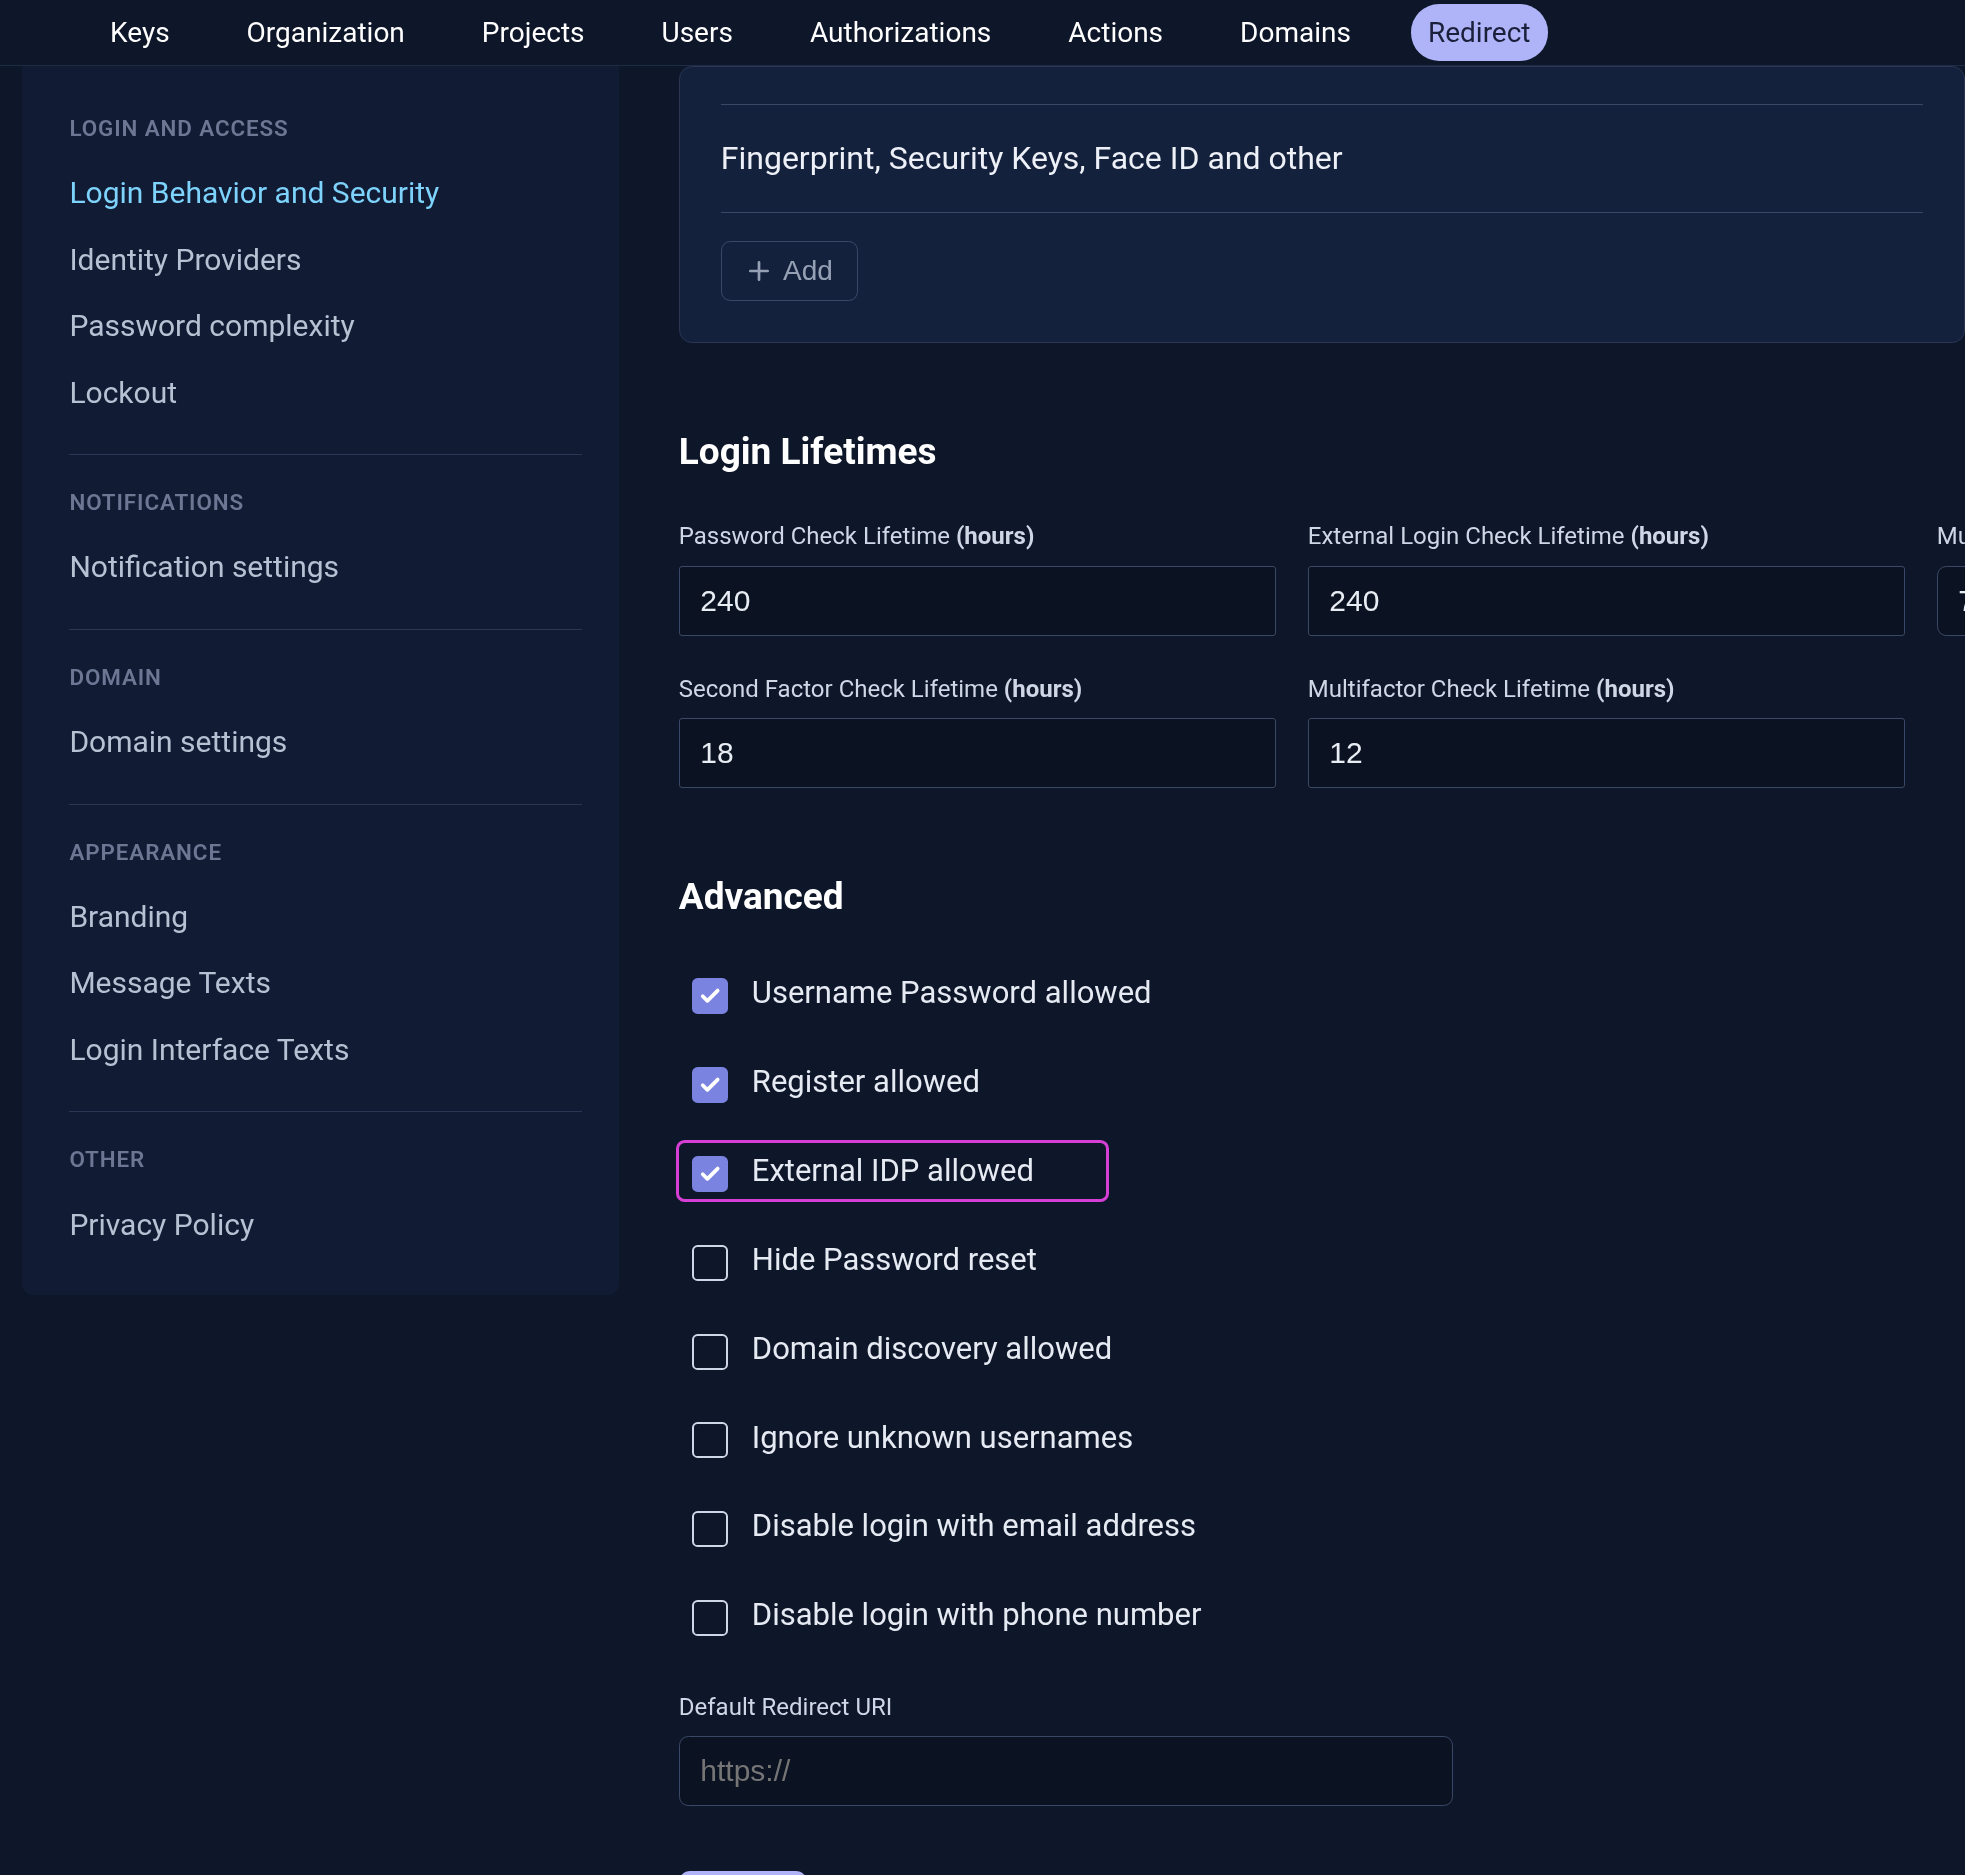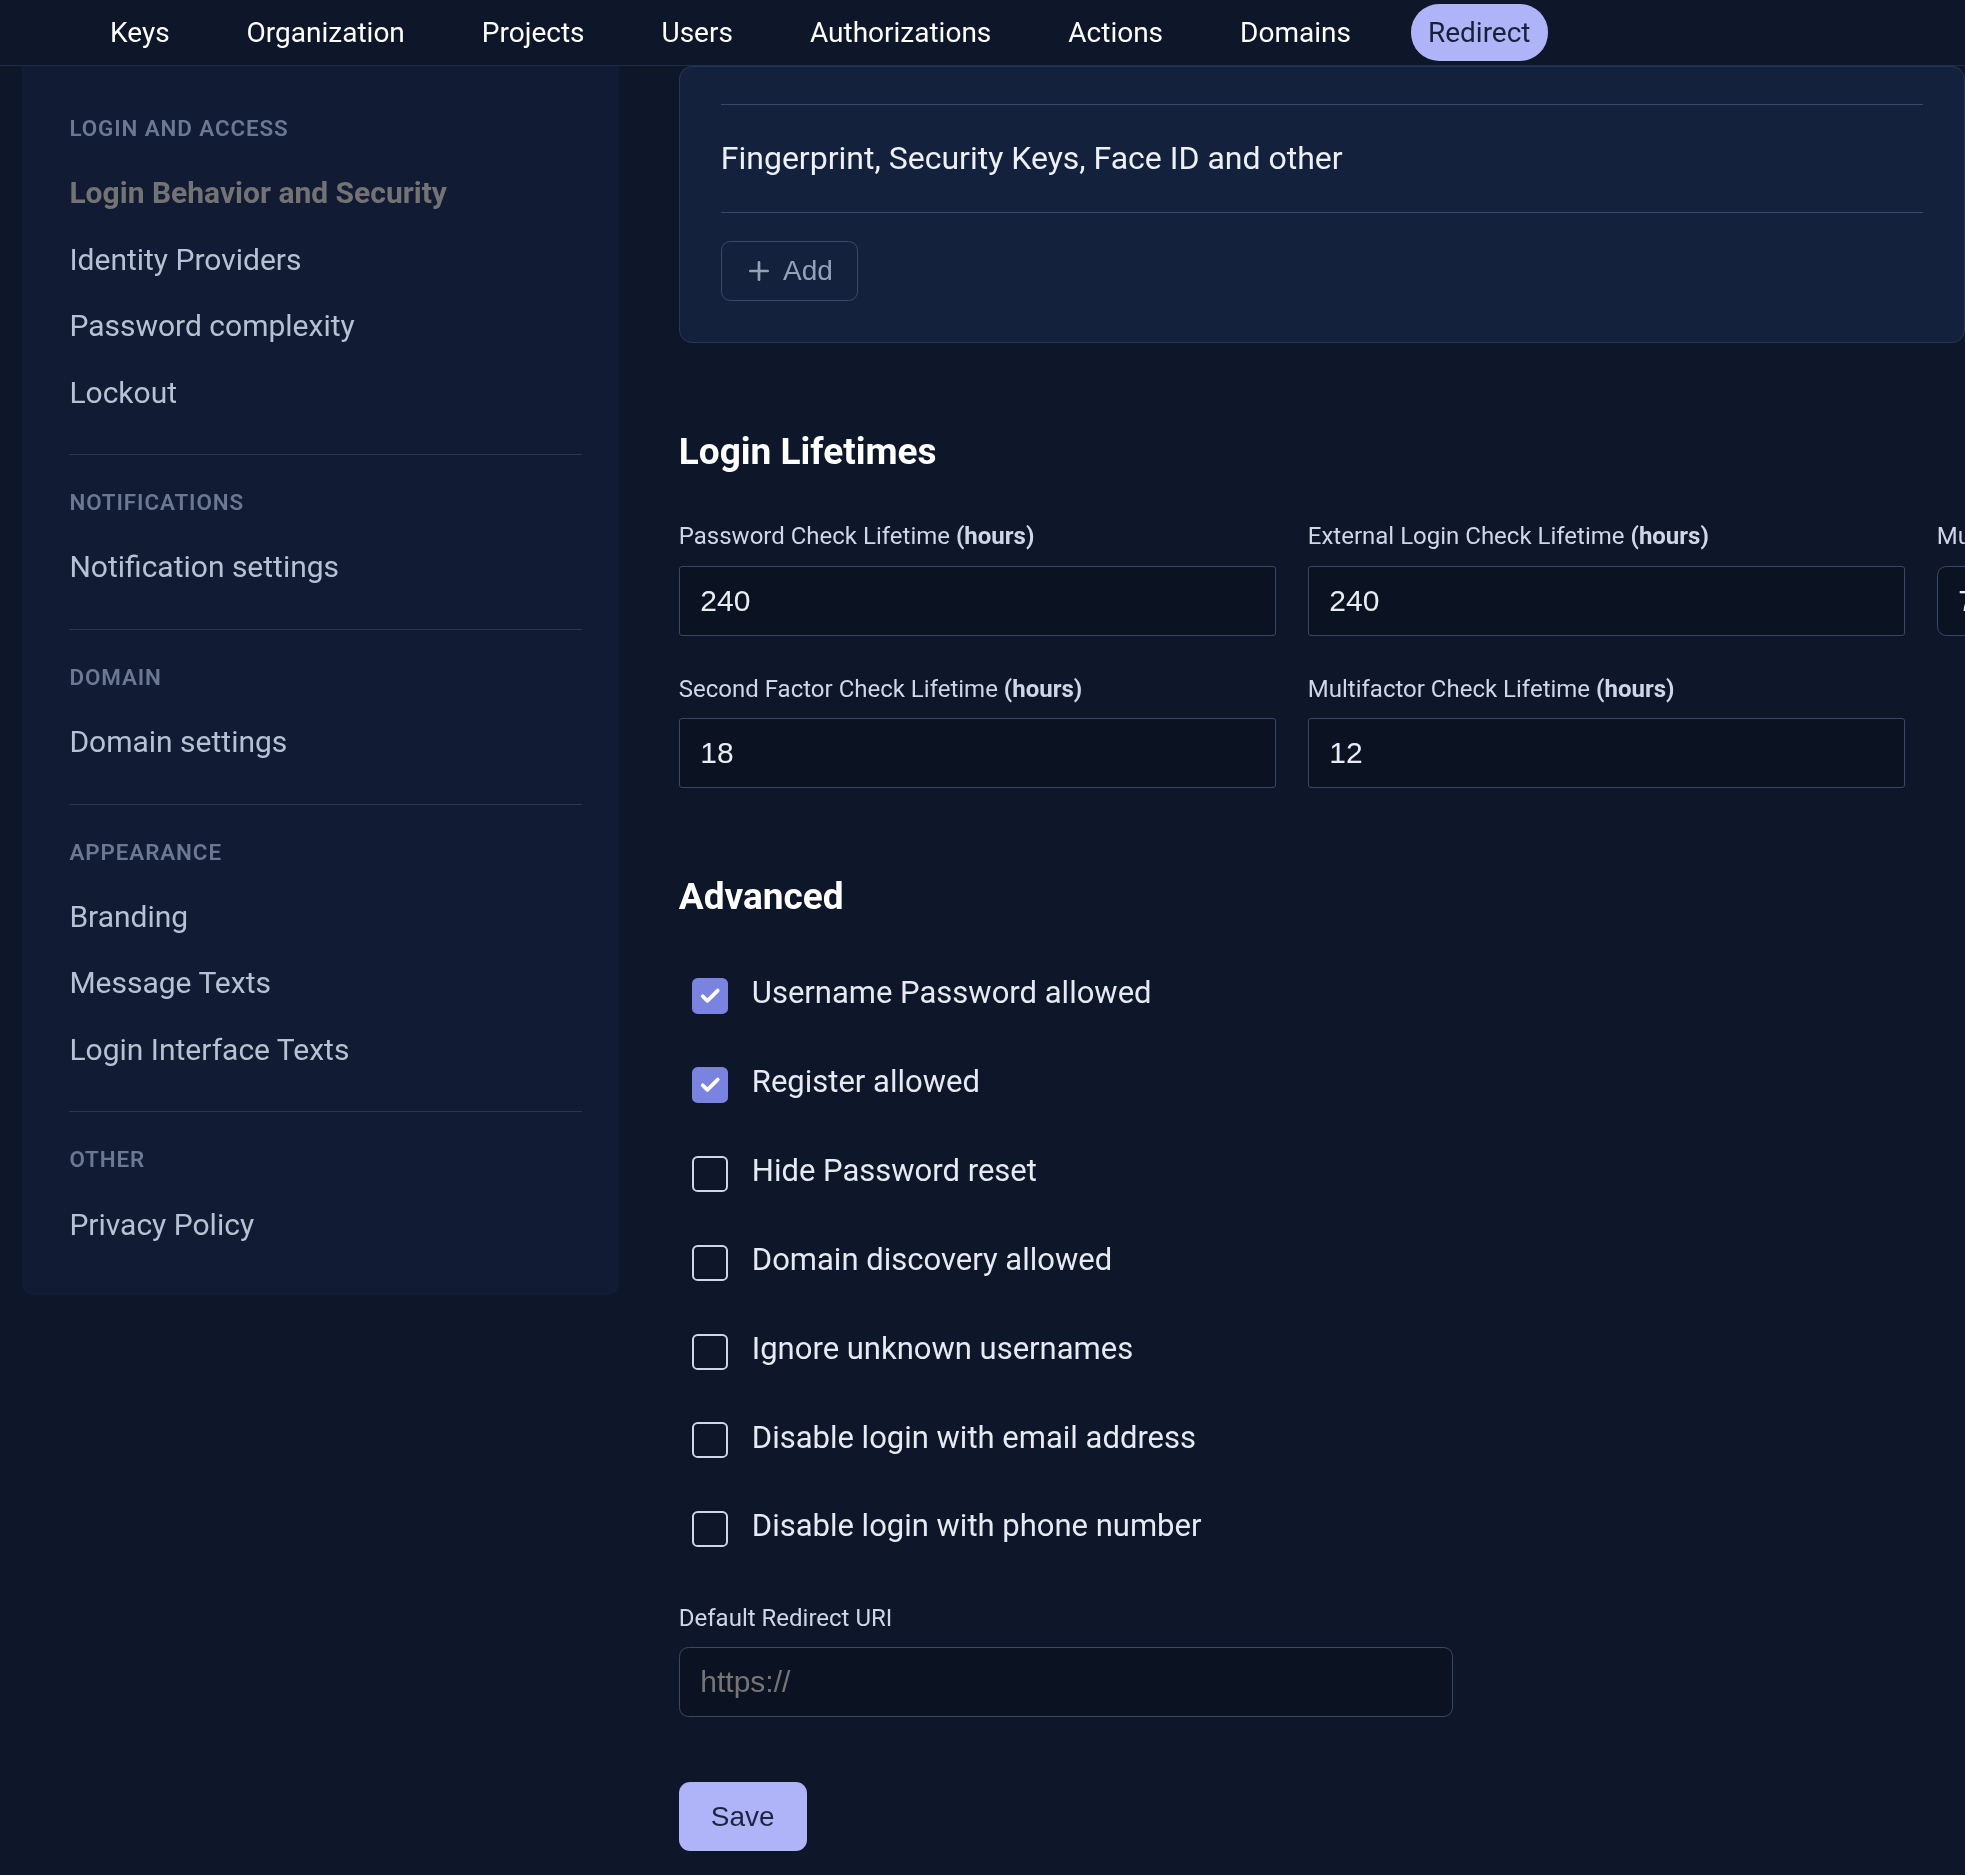--- a/index.html
+++ b/index.html
@@ -31,21 +31,21 @@
   .layout{display:flex;align-items:flex-start}
   .sidebar{width:597px;background:var(--bg-panel);margin:0 22.4px;
     border-radius:0 0 11.2px 11.2px;padding:47px 37px 37px 47px;box-sizing:border-box}
   .main{flex:1;padding:0 0 75px 37px;box-sizing:border-box;min-width:0}
 
   
   .side-group-label{color:var(--text-dim2);font-size:22.4px;font-weight:600;
     letter-spacing:0.9px;margin:32px 0 17px}
   .side-group-label:first-child{margin-top:0}
   .side-item{color:#b7c1d4;font-size:30px;padding:13px 0;cursor:pointer}
-  .side-item.active{color:#737373;font-weight:700}
+  .side-item.active{color:#7dd3fc;font-weight:400}
   .side-sep{border:0;border-top:0.9px solid #2a3653;margin:28px 0 9.3px}
 
   
   .card{background:var(--bg-card);border:0.9px solid var(--border-light);
     border-radius:13px;padding:0 41px 41px;max-width:1398px}
   .card .ghost{height:37px}
   .card-sep{border:0;border-top:0.9px solid var(--border);margin:0}
   .card-line{font-size:32px;color:#edf0f7;padding:32px 0}
   .add-btn{display:inline-flex;align-items:center;gap:11.2px;border:0.9px solid var(--border);
     color:var(--text-dim);background:transparent;font-size:28px;
@@ -161,20 +161,28 @@
           <span class="check-label">Username Password allowed</span>
         </div>
         <div class="check-row">
           <div class="cbox checked">
             <svg viewBox="0 0 24 24" fill="none">
               <path d="M4 12l5 5L20 6" stroke-linecap="round" stroke-linejoin="round"></path>
             </svg>
           </div>
           <span class="check-label">Register allowed</span>
         </div>
+        <div class="check-row highlight">
+          <div class="cbox checked">
+            <svg viewBox="0 0 24 24" fill="none">
+              <path d="M4 12l5 5L20 6" stroke-linecap="round" stroke-linejoin="round"></path>
+            </svg>
+          </div>
+          <span class="check-label">External IDP allowed</span>
+        </div>
         <div class="check-row">
           <div class="cbox"></div>
           <span class="check-label">Hide Password reset</span>
         </div>
         <div class="check-row">
           <div class="cbox"></div>
           <span class="check-label">Domain discovery allowed</span>
         </div>
         <div class="check-row">
           <div class="cbox"></div>

